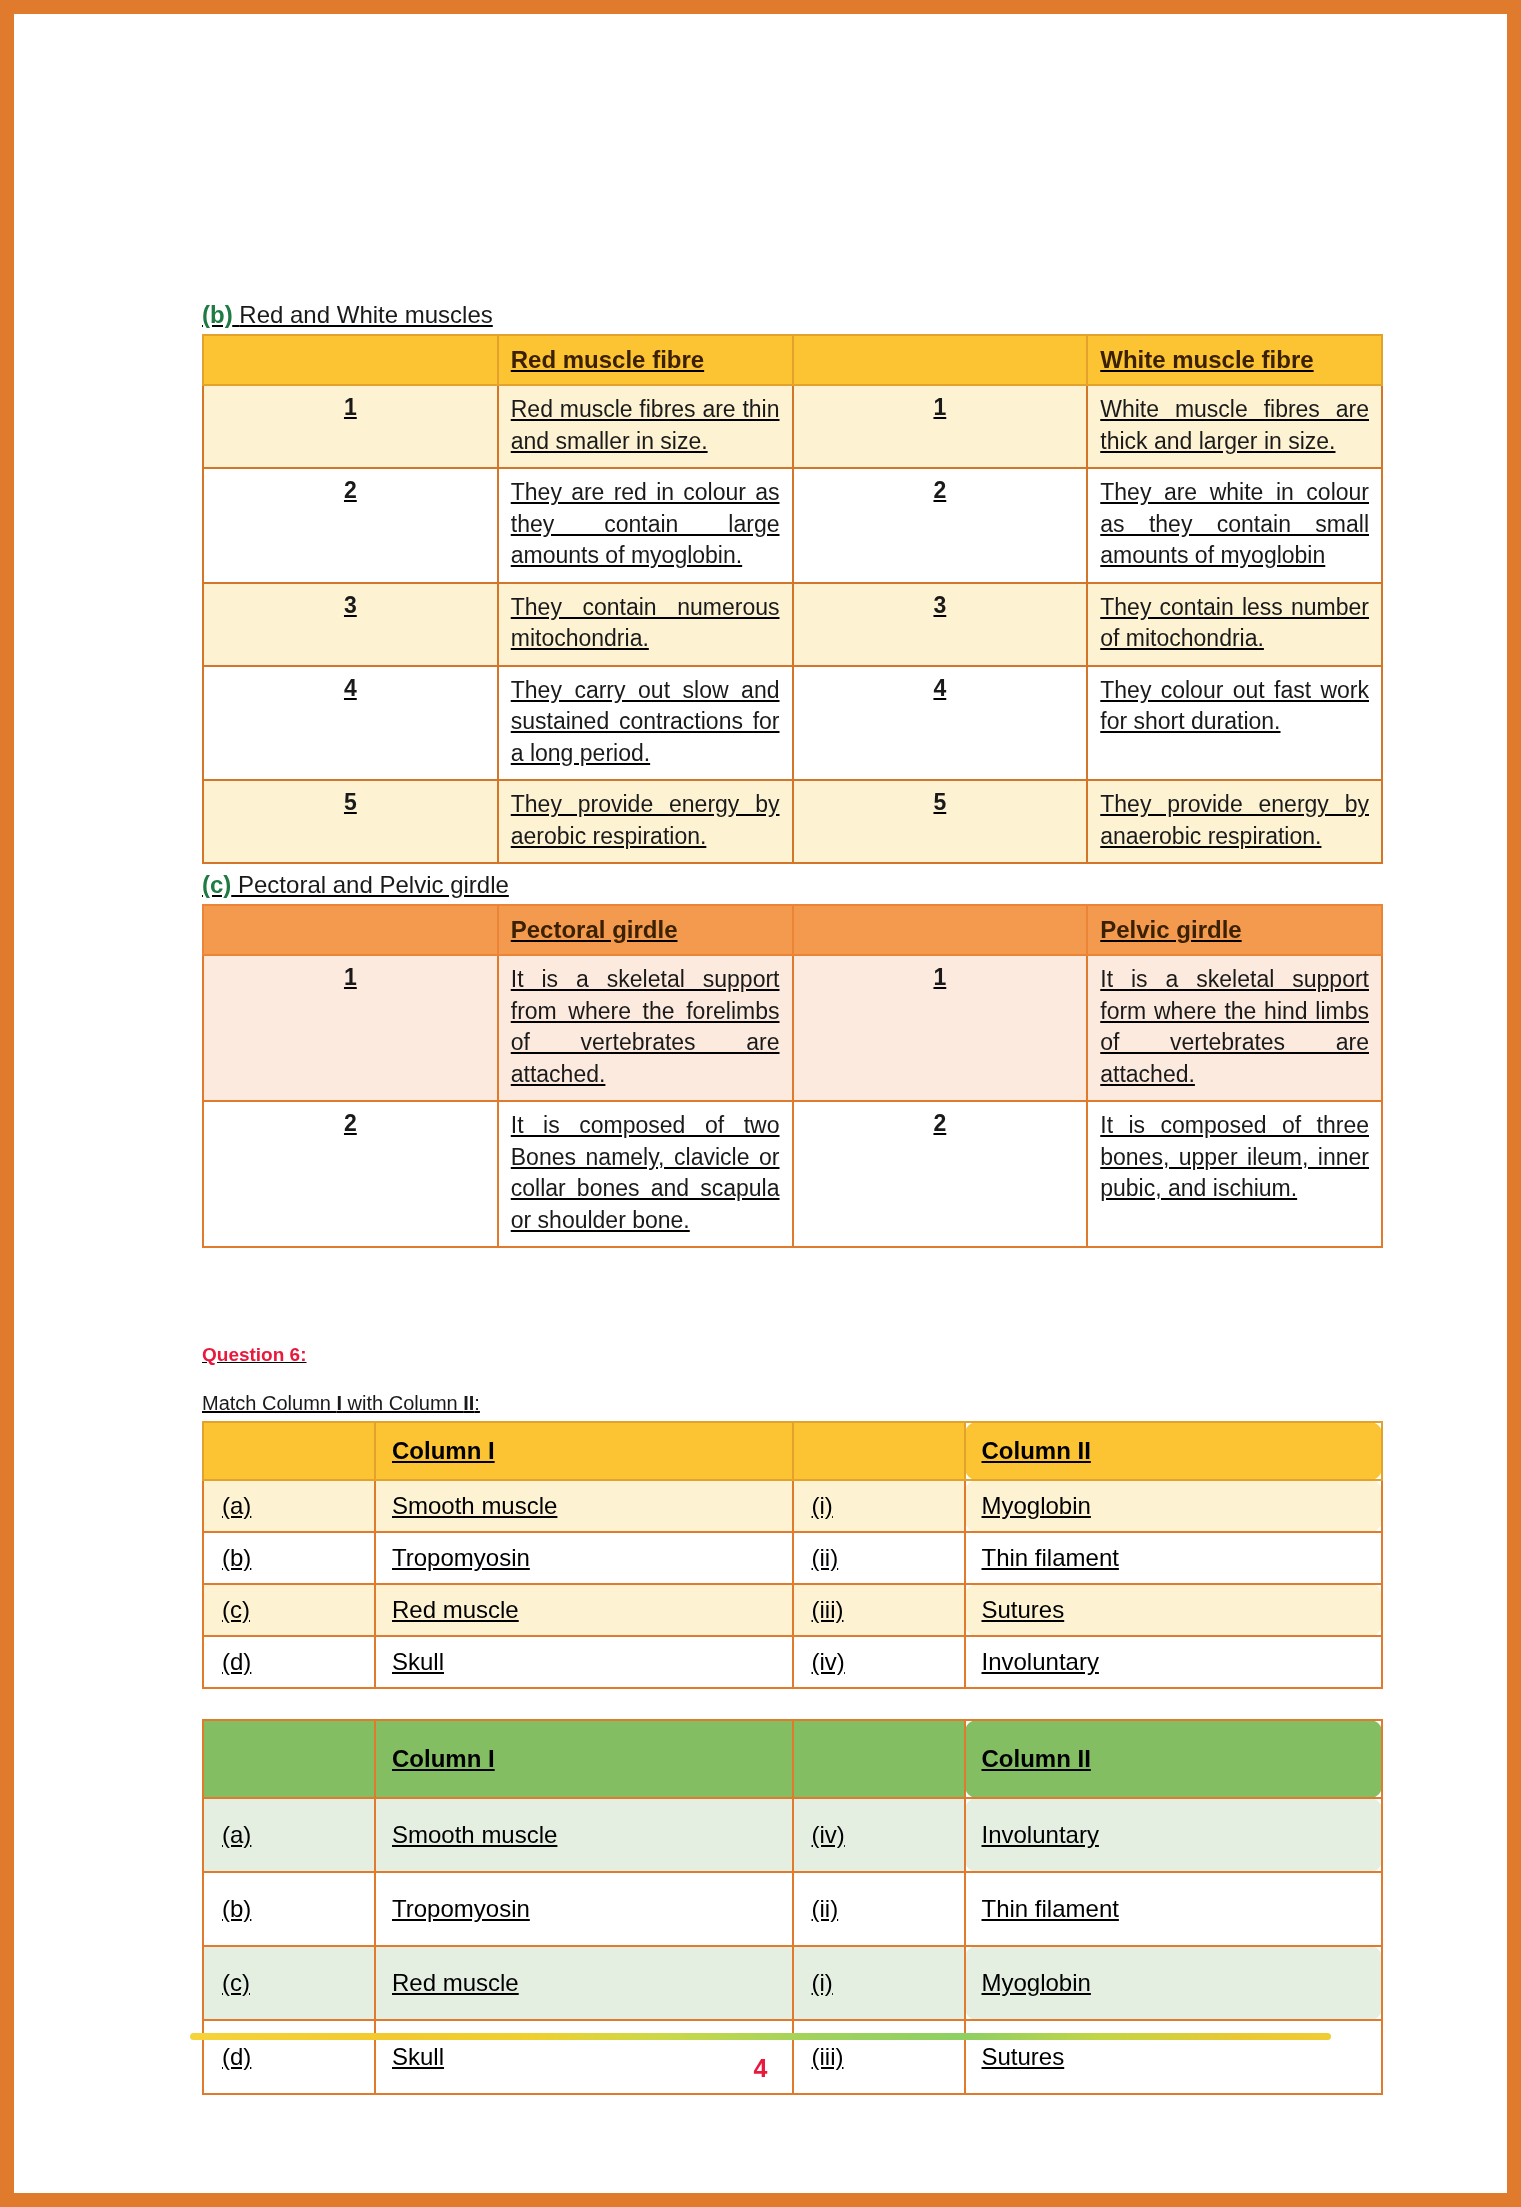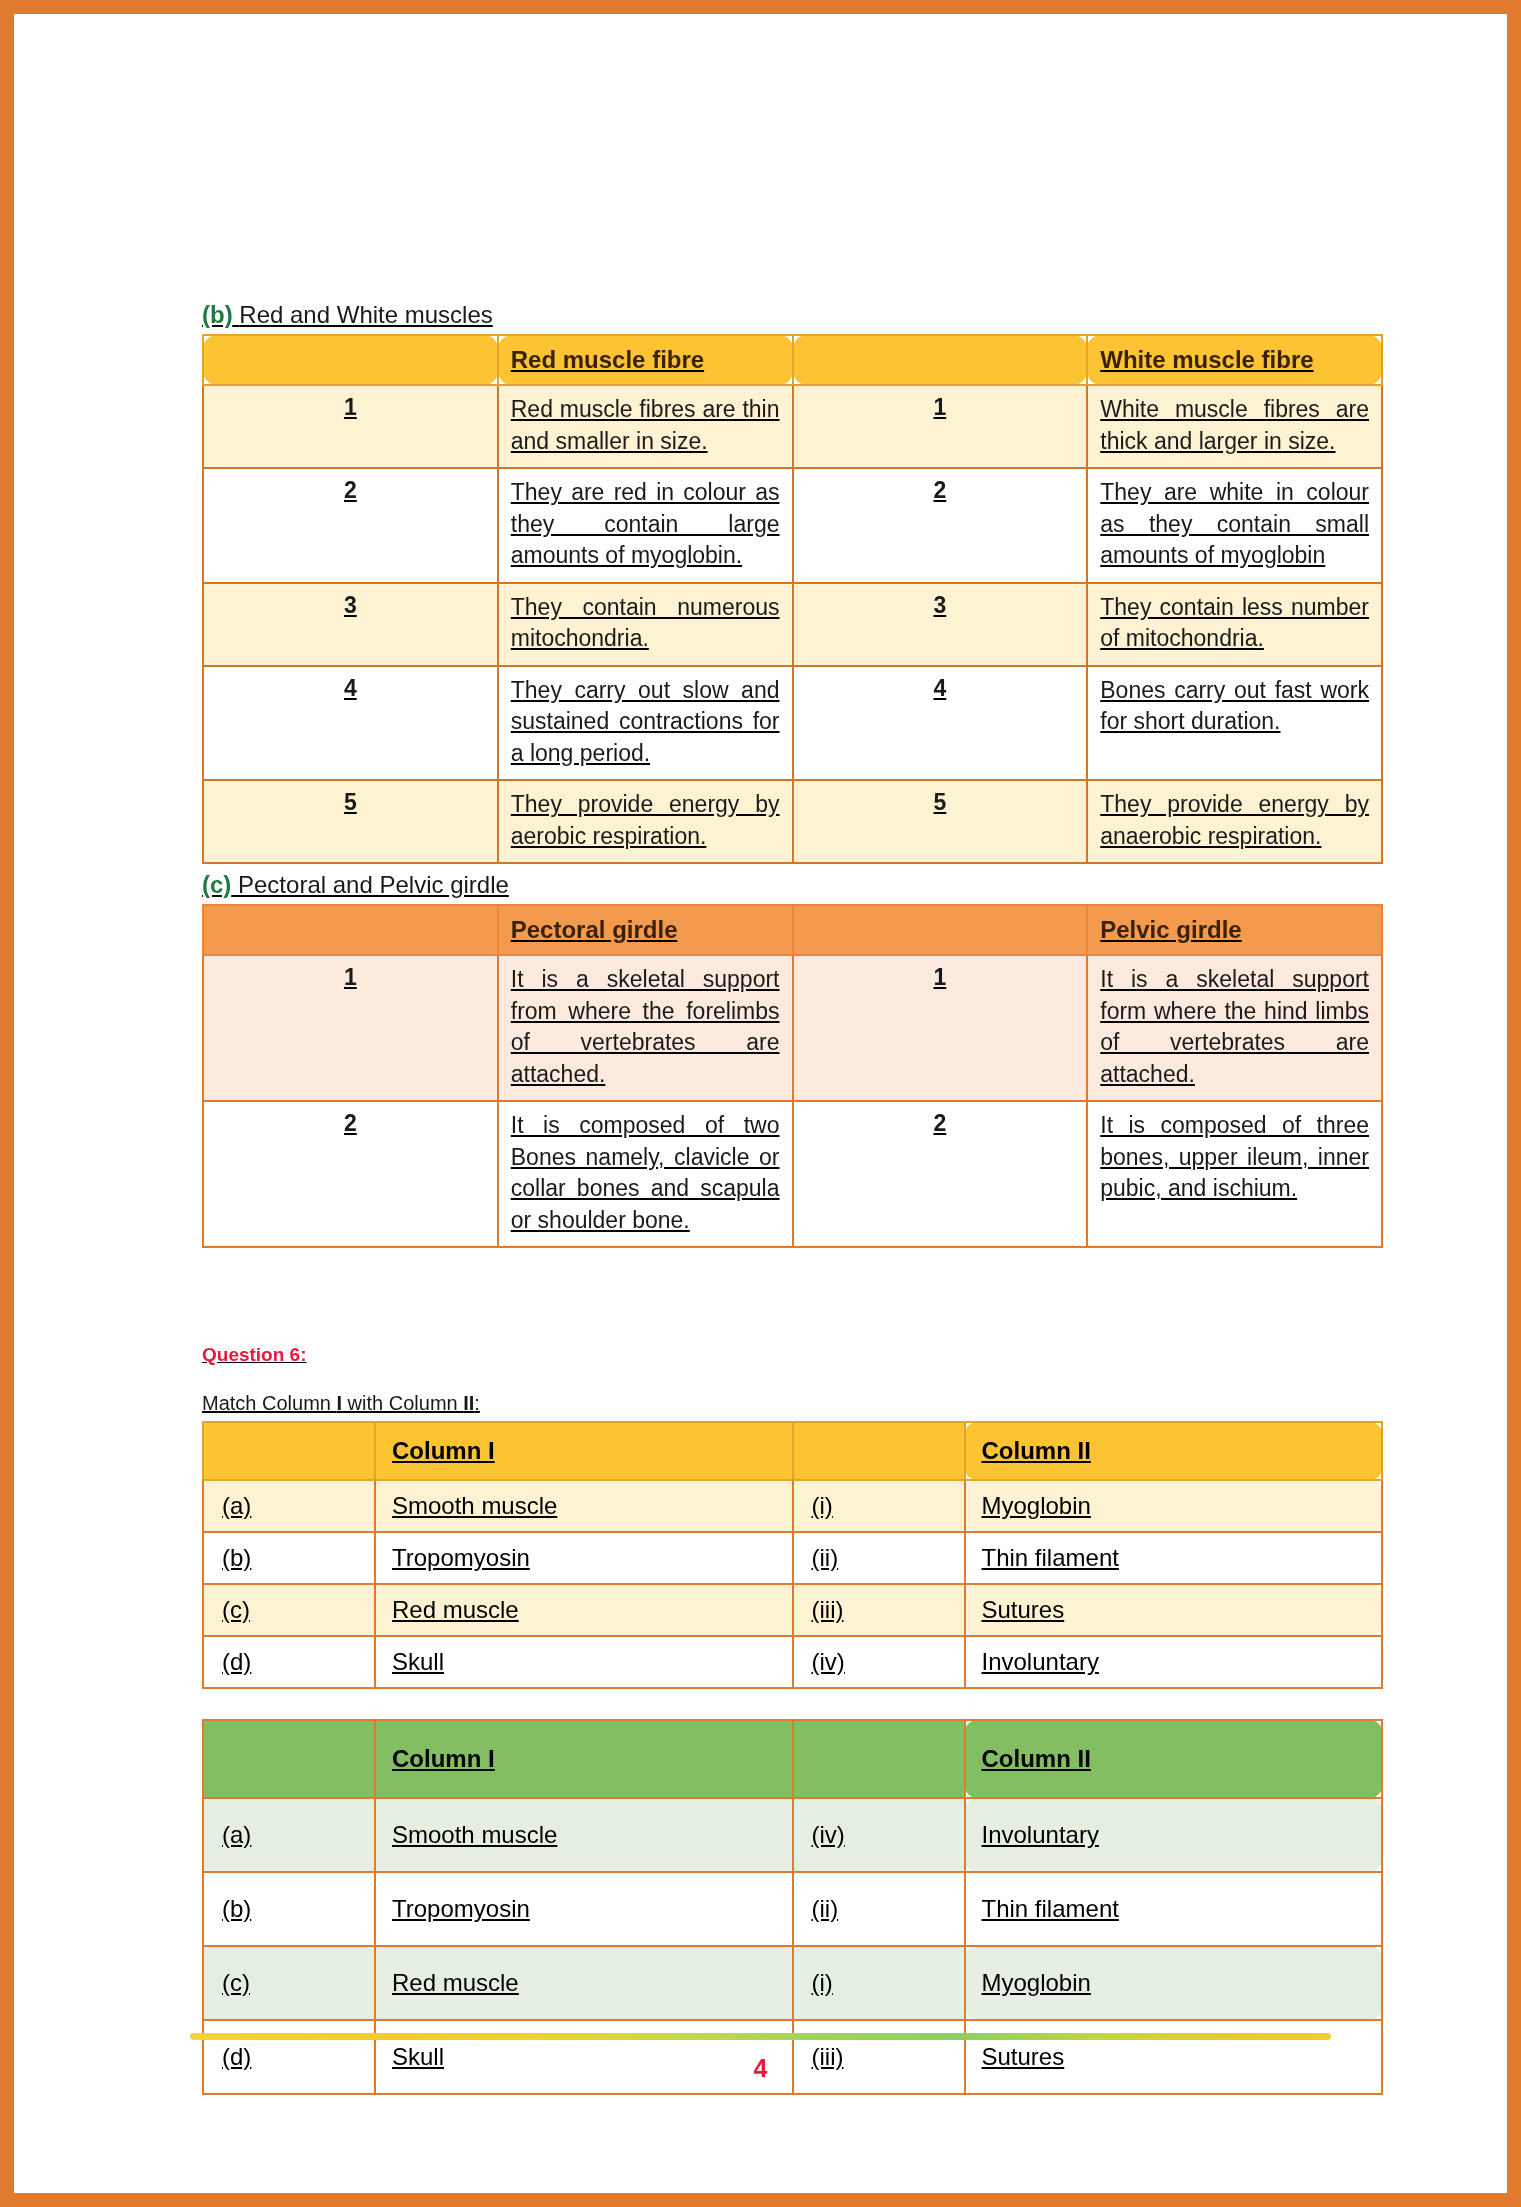--- a/index.html
+++ b/index.html
@@ -85,21 +85,20 @@
   .cmp .hd.blank { padding: 10px 0; }
 
   
   .tbl-b { border: 2px solid #d4762a; }
   .tbl-b td {
     border: 2px solid #d4762a;
   }
   .tbl-b .hdrow td {
     background: #fcc433;
     border-color: #e2a22c;
-    border-radius: 14px;
   }
   .tbl-b tr.r-odd td  { background: #fdf2d2; }
   .tbl-b tr.r-even td { background: #ffffff; }
 
   
   .tbl-c { border: 2px solid #e07b2e; }
   .tbl-c td {
     border: 2px solid #e07b2e;
   }
   .tbl-c .hdrow td {
@@ -236,21 +235,21 @@
           <tr class="r-odd">
             <td class="num">3</td>
             <td class="txt">They contain numerous mitochondria.</td>
             <td class="num">3</td>
             <td class="txt">They contain less number of mitochondria.</td>
           </tr>
           <tr class="r-even">
             <td class="num">4</td>
             <td class="txt">They carry out slow and sustained contractions for a long period.</td>
             <td class="num">4</td>
-            <td class="txt">Bones carry out fast work for short duration.</td>
+            <td class="txt">They colour out fast work for short duration.</td>
           </tr>
           <tr class="r-odd">
             <td class="num">5</td>
             <td class="txt">They provide energy by aerobic respiration.</td>
             <td class="num">5</td>
             <td class="txt">They provide energy by anaerobic respiration.</td>
           </tr>
         </tbody>
       </table>
 

